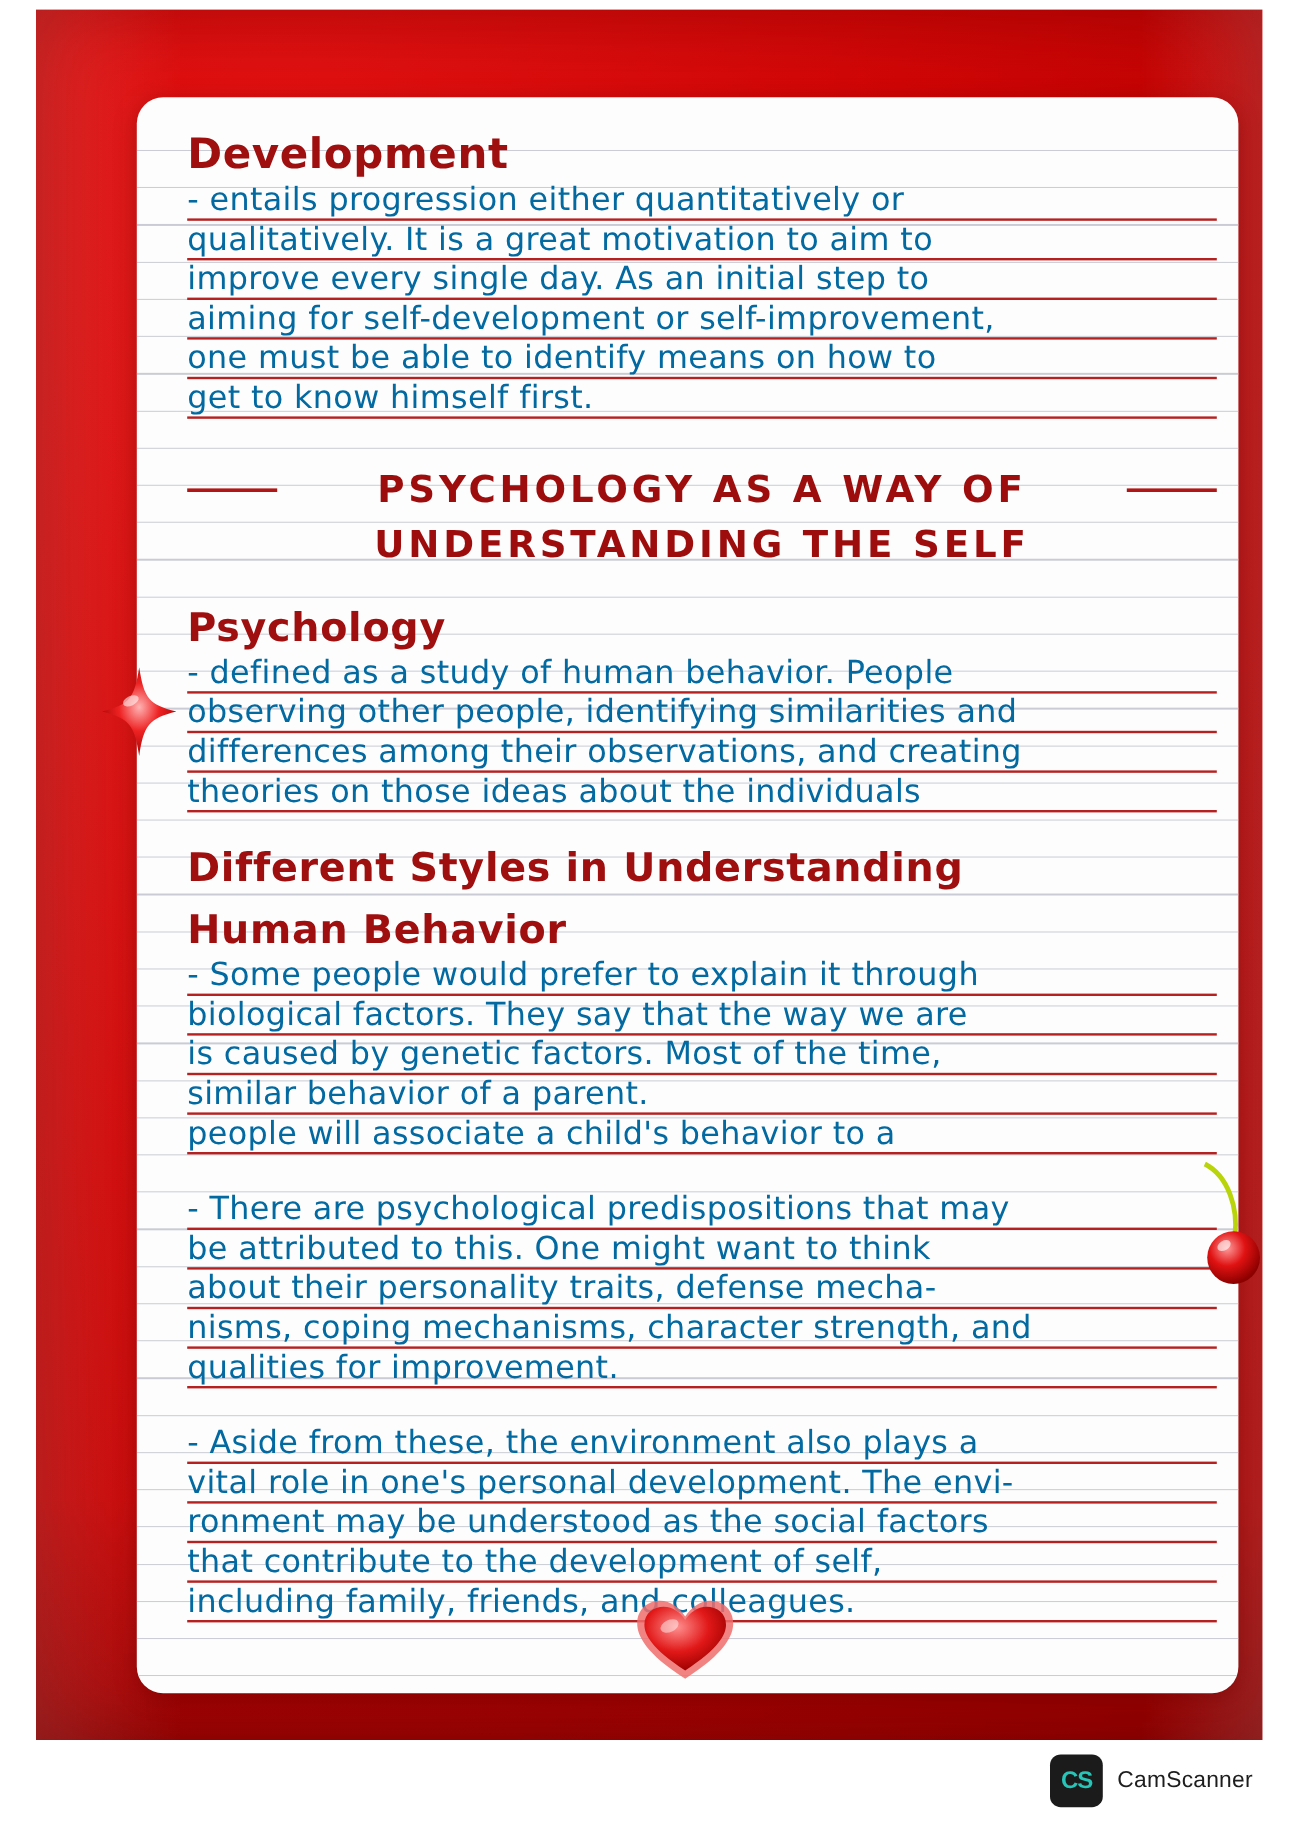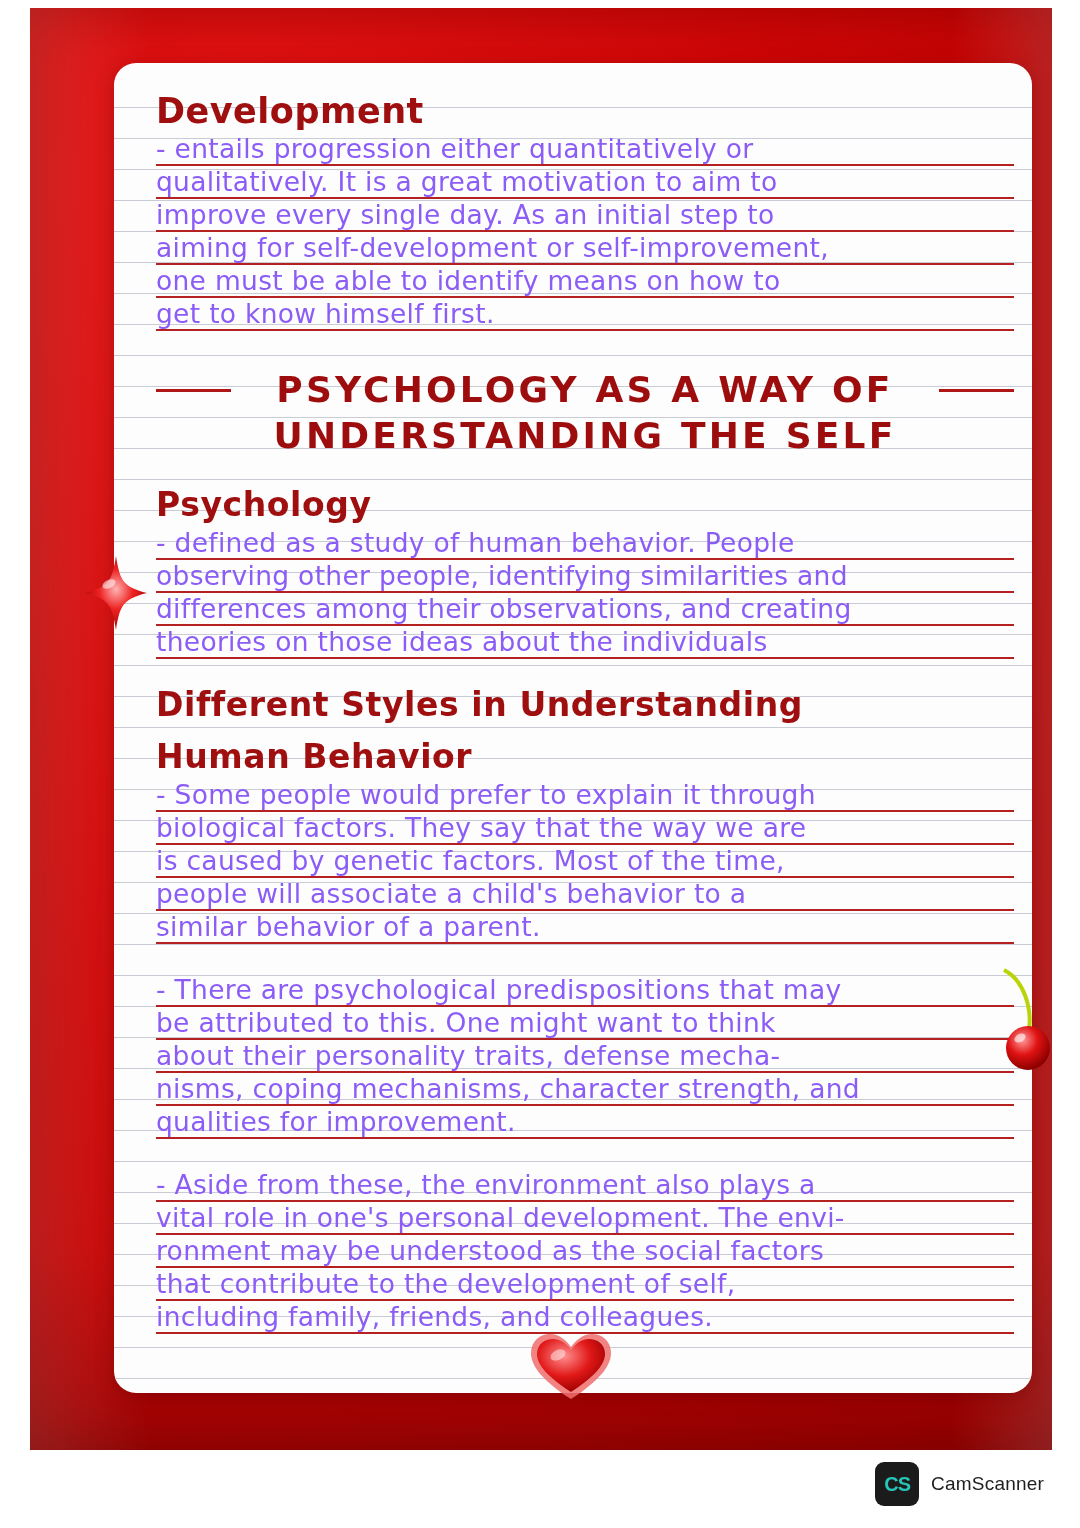--- a/index.html
+++ b/index.html
@@ -34,21 +34,21 @@
       linear-gradient(90deg, rgba(255,255,255,0.10) 0%, rgba(255,255,255,0) 12%),
       linear-gradient(270deg, rgba(255,255,255,0.12) 0%, rgba(255,255,255,0) 10%),
       linear-gradient(0deg, rgba(0,0,0,0.18) 0%, rgba(0,0,0,0) 14%);
     pointer-events: none;
   }
 
   
   .sheet {
     position: absolute;
     left: 84px;
-    top: 55px;
+    top: 73px;
     width: 918px;
     height: 1330px;
     background: #fdfdfd;
     border-radius: 22px;
     box-shadow: 0 4px 18px rgba(90,0,0,0.35);
     overflow: hidden;
   }
   .rules {
     position: absolute;
     left: 0; top: 0; right: 0; bottom: 0;
@@ -78,33 +78,33 @@
   h1.title-word {
     margin: 0 0 2px 0;
     font-size: 35px;
     font-weight: 700;
     color: #a00f0f;
     letter-spacing: 0.5px;
   }
   .body-line {
     font-size: 26.5px;
     line-height: 31px;
-    color: #8b5cf6;
+    color: #0369a1;
     border-bottom: 2px solid #b52020;
     white-space: nowrap;
     letter-spacing: 0.3px;
   }
 
   .section-banner {
     margin-top: 36px;
     text-align: center;
     position: relative;
   }
   .section-banner .bt {
-    font-size: 36px;
+    font-size: 31px;
     font-weight: 700;
     letter-spacing: 3.2px;
     color: #9e0d0d;
     line-height: 46px;
     display: block;
   }
   .section-banner .rule-left,
   .section-banner .rule-right {
     position: absolute;
     top: 22px;
@@ -218,22 +218,22 @@
         <div class="body-line hw">theories on those ideas about the individuals</div>
       </div>
 
       <h2 class="sub hw">Different Styles in Understanding</h2>
       <h2 class="sub hw" style="margin-top:12px;">Human Behavior</h2>
 
       <div>
         <div class="body-line hw">- Some people would prefer to explain it through</div>
         <div class="body-line hw">biological factors. They say that the way we are</div>
         <div class="body-line hw">is caused by genetic factors. Most of the time,</div>
+        <div class="body-line hw">similar behavior of a parent.</div>
         <div class="body-line hw">people will associate a child's behavior to a</div>
-        <div class="body-line hw">similar behavior of a parent.</div>
       </div>
 
       <div class="gap"></div>
 
       <div>
         <div class="body-line hw">- There are psychological predispositions that may</div>
         <div class="body-line hw">be attributed to this. One might want to think</div>
         <div class="body-line hw">about their personality traits, defense mecha-</div>
         <div class="body-line hw">nisms, coping mechanisms, character strength, and</div>
         <div class="body-line hw">qualities for improvement.</div>

